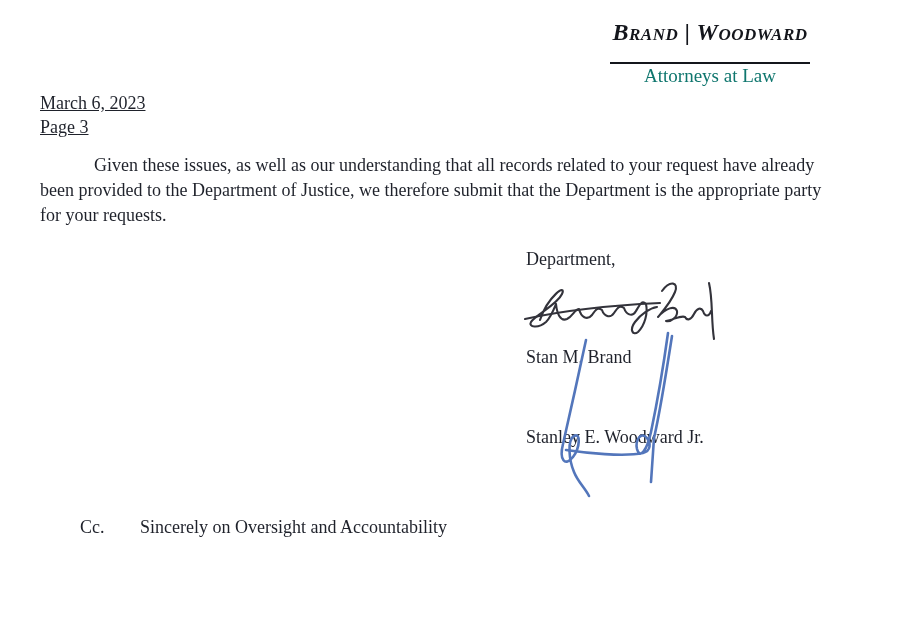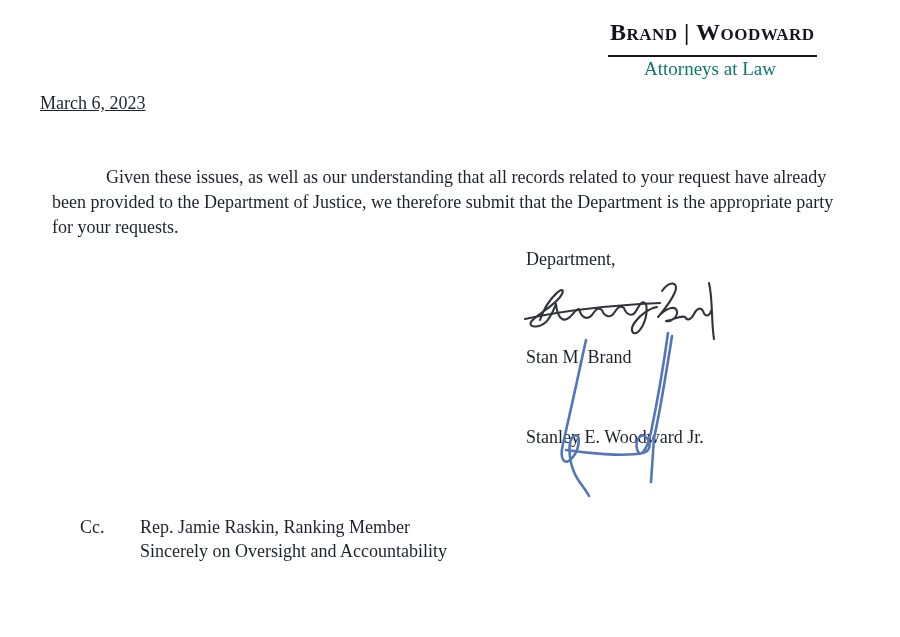--- a/index.html
+++ b/index.html
@@ -25,43 +25,44 @@
   }
   .firm {
     display: inline-block;
     font-size: 24px;
     font-weight: bold;
     font-variant-caps: small-caps;
     letter-spacing: 0.5px;
     line-height: 1.12;
     color: #14161c;
     border-bottom: 2px solid #14161c;
-    padding: 0 2px 9px 2px;
+    padding: 0 2px 16px 2px;
     white-space: nowrap;
+    font-style: italic;
   }
   .tagline {
     font-size: 19px;
     line-height: 1.1;
     margin-top: 2px;
     color: #0f766e;
   }
   .dateline {
     position: absolute;
     left: 40px;
     top: 91px;
     font-size: 18px;
     line-height: 24px;
     text-decoration: underline;
   }
   .body-para {
     position: absolute;
     left: 40px;
     top: 153px;
     width: 786px;
-    margin: 12px;
+    margin: 0;
     font-size: 18px;
     line-height: 25px;
     text-indent: 54px;
   }
   .valediction {
     position: absolute;
     left: 526px;
     top: 247px;
     font-size: 18px;
     line-height: 25px;
@@ -112,20 +113,21 @@
 
 <div class="page">
 
   <header class="letterhead">
     <div class="firm">Brand | Woodward</div>
     <div class="tagline">Attorneys at Law</div>
   </header>
 
   <div class="dateline">
     <div>March 6, 2023</div>
+    <div>Page 3</div>
   </div>
 
   <p class="body-para">Given these issues, as well as our understanding that all records related to your request have already been provided to the Department of Justice, we therefore submit that the Department is the appropriate party for your requests.</p>
 
   <div class="valediction">Department,</div>
 
   <svg class="sig sig-black" viewBox="0 0 200 64" aria-hidden="true">
     <g fill="none" stroke-width="2.1" stroke-linecap="round" stroke-linejoin="round" stroke="#33333b">
 
       <path d="M 20,42 C 28,18 47,5 42,16 C 37,27 15,37 11,44 C 8,49 18,51 26,44 C 31,39 34,31 36,26 C 37,35 40,44 47,41 C 53,38 55,31 59,31 C 61,39 67,43 72,37 C 76,31 78,29 82,32 C 84,38 90,41 94,35 C 98,29 100,27 104,30 C 106,36 112,40 116,33 C 120,26 122,22 126,26 C 128,35 125,47 118,54 C 113,58 109,52 115,44 C 121,36 130,30 137,29"></path>
@@ -149,18 +151,17 @@
 
       <path d="M 124,10 C 119,42 112,86 106,112 C 105,126 104,142 103,156"></path>
     </g>
   </svg>
 
   <div class="signer signer-2">Stanley E. Woodward Jr.</div>
 
   <div class="cc-block">
     <span class="cc-label">Cc.</span>
     <div class="cc-lines">
-      <div>Rep. Jamie Raskin, Ranking Member</div>
       <div>Sincerely on Oversight and Accountability</div>
     </div>
   </div>
 
 </div>
 
 </body></html>

